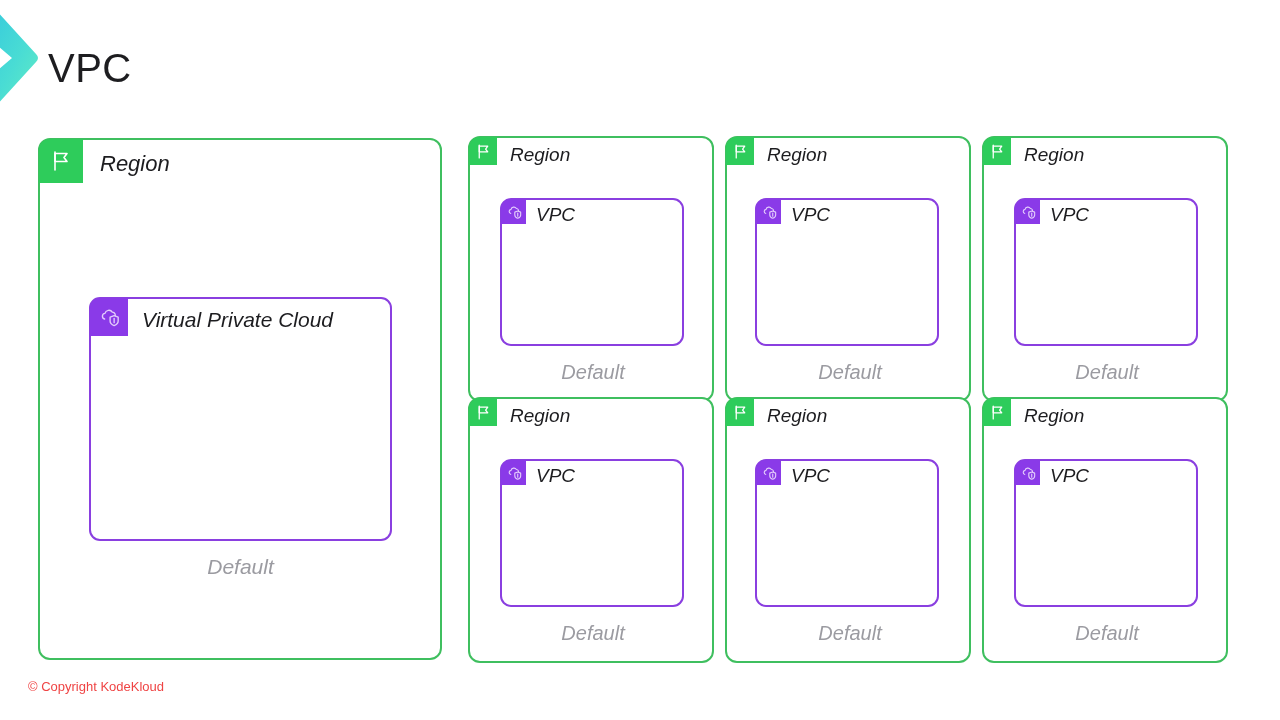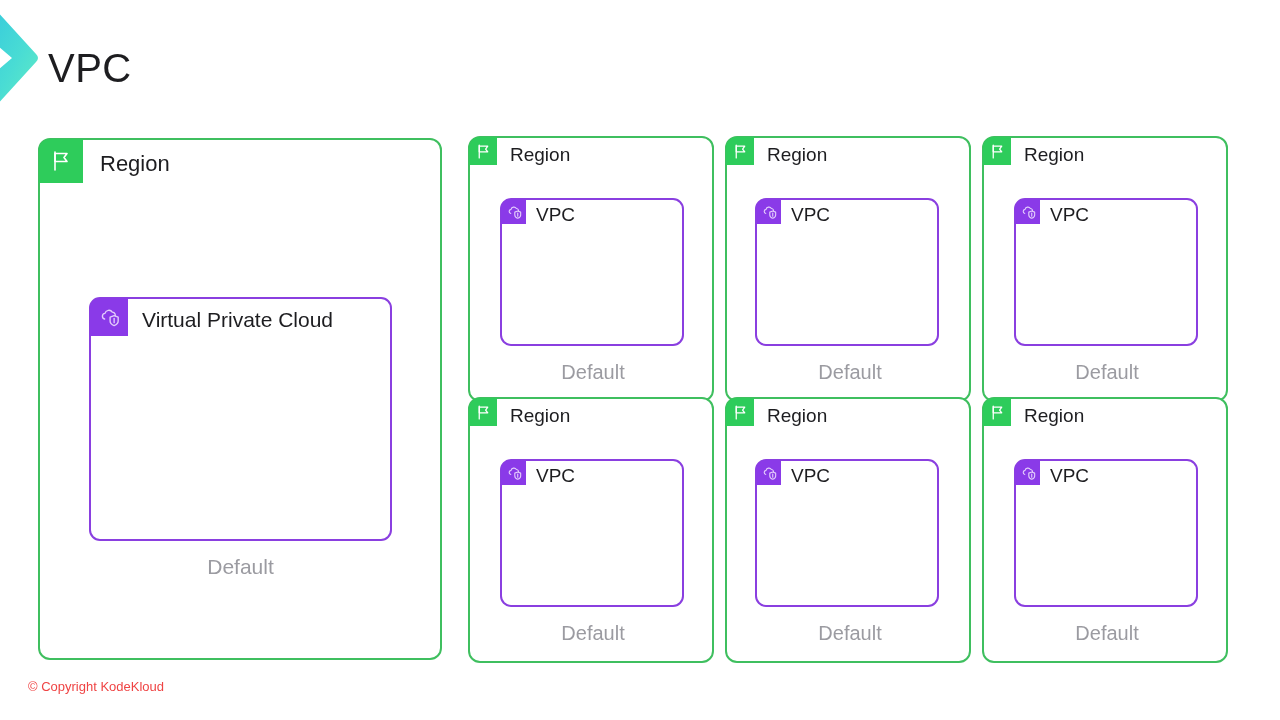--- a/index.html
+++ b/index.html
@@ -43,20 +43,21 @@
     color: #1d1d20;
     line-height: 48px;
   }
 
   
   .canvas {
     position: absolute;
     left: 0; top: 112px;
     width: 1280px;
     height: 560px;
+    font-style: italic;
   }
 
   
   .region-card {
     position: absolute;
     background: #ffffff;
     border: 2px solid #3fbf5f;
     border-radius: 12px;
   }
 

